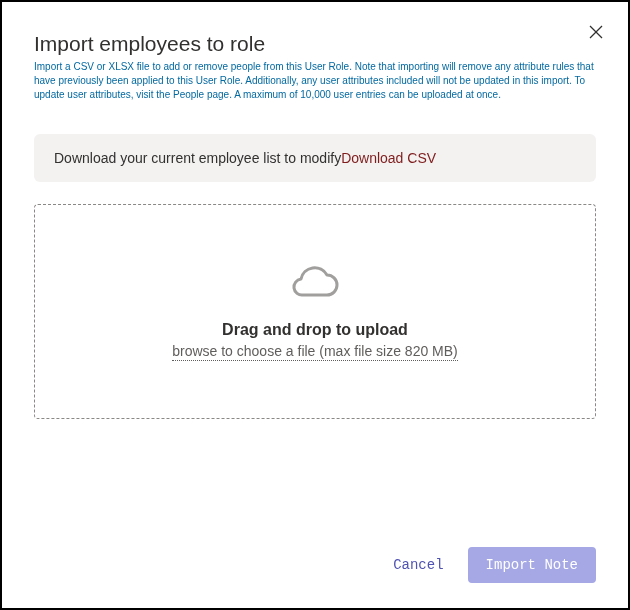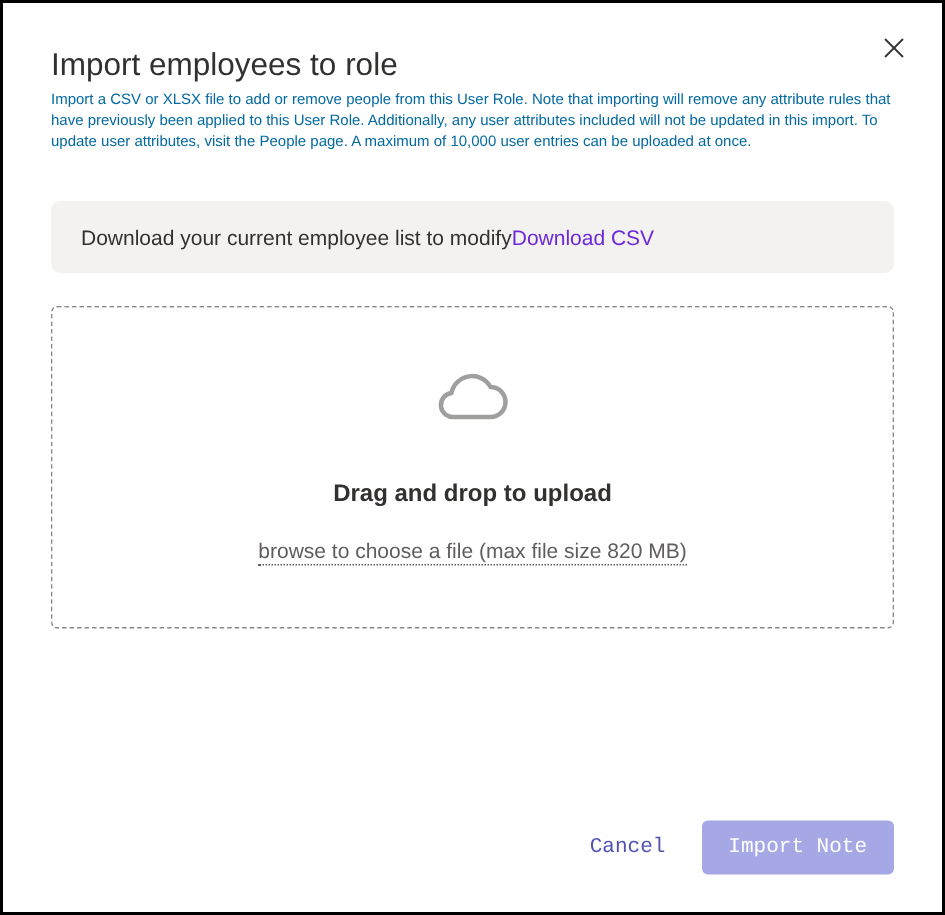--- a/index.html
+++ b/index.html
@@ -37,32 +37,32 @@
       border-radius: 6px;
       padding: 16px 20px;
       display: flex;
       justify-content: flex-start;
       align-items: center;
       font-size: 14px;
       margin-bottom: 22px;
     }
     .download-bar .label { color: #323130; }
     .download-bar .link {
-      color: #6d28d9;
+      color: #7f1d1d;
       cursor: pointer;
     }
     .dropzone {
       border: 1.5px dashed #8a8886;
       border-radius: 4px;
       height: 215px;
       display: flex;
       flex-direction: column;
       align-items: center;
       justify-content: center;
-      gap: 20px;
+      gap: 4px;
     }
     .cloud-icon { color: #a19f9d; margin-bottom: 10px; }
     .drop-title {
       font-size: 16px;
       font-weight: 600;
       color: #323130;
     }
     .browse-text {
       font-size: 14px;
       color: #605e5c;

